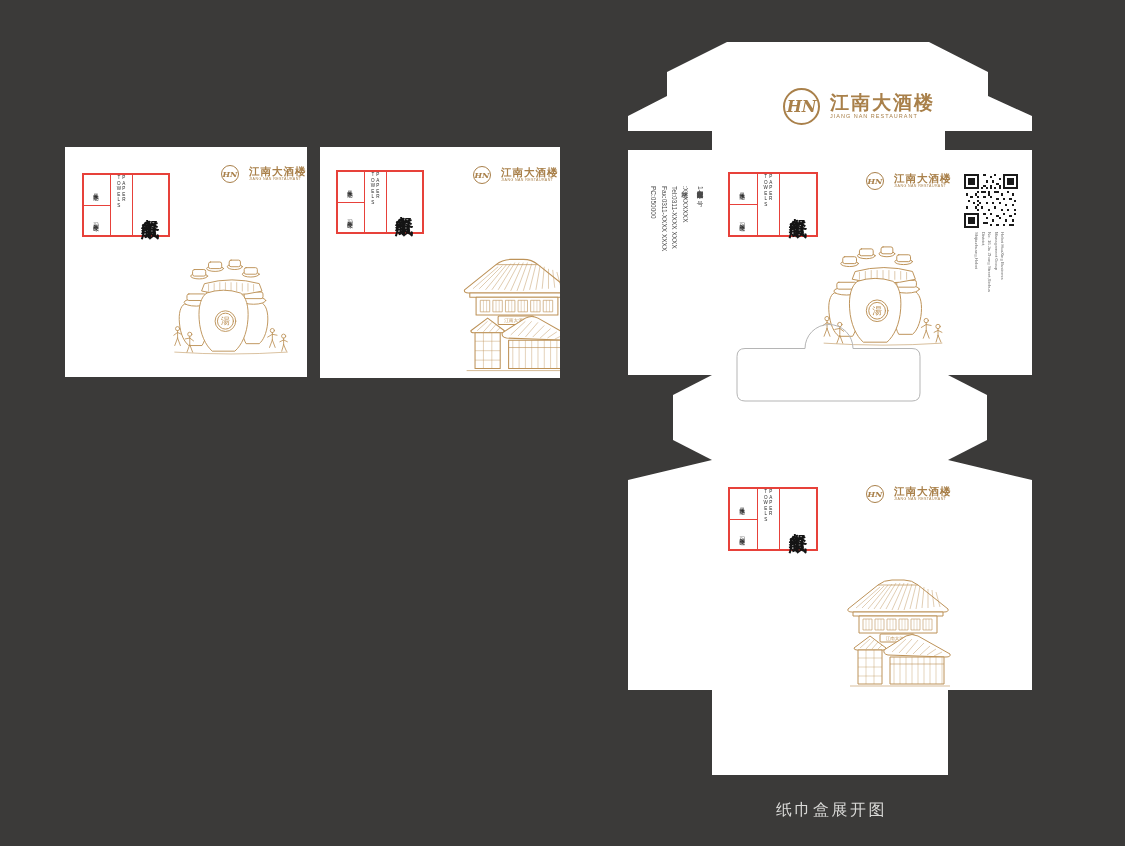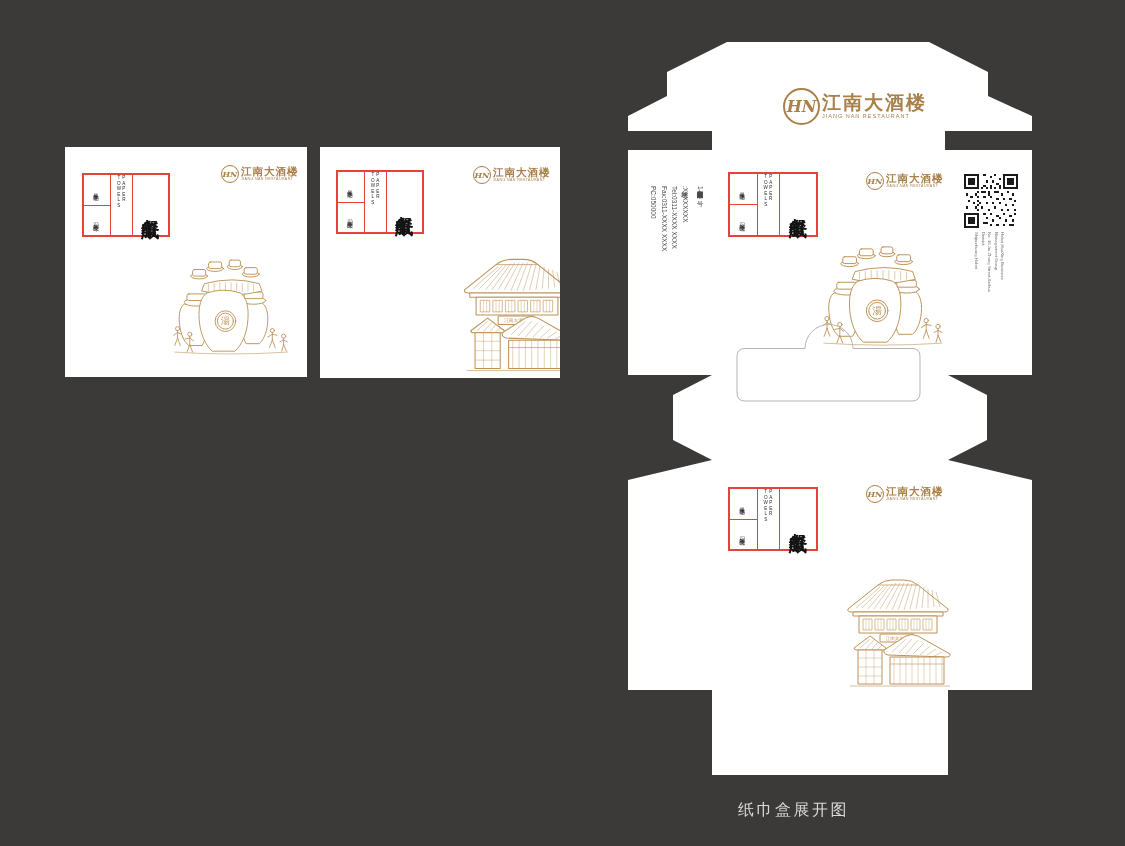--- a/index.html
+++ b/index.html
@@ -40,21 +40,21 @@
     font-size:5.5px;color:#2a2a2a;letter-spacing:.5px;box-sizing:border-box;}
   .tl-cell + .tl-cell{border-top:1.5px solid #e7413a;}
   .tl-col2{flex:0 0 26%;border-right:1.5px solid #e7413a;
     writing-mode:vertical-rl;text-orientation:upright;
     font-size:4.6px;letter-spacing:.6px;color:#2a2a2a;}
   .tl-col3{flex:1;writing-mode:vertical-rl;text-orientation:upright;
     font-family:"DejaVu Serif",serif;font-size:18px;font-weight:600;
     color:#141414;letter-spacing:1px;line-height:1;}
 
   
-  .logo{position:absolute;display:flex;align-items:center;gap:2px;color:#a9804a;}
+  .logo{position:absolute;display:flex;align-items:center;gap:10px;color:#a9804a;}
   .logo-circle{flex:0 0 auto;border:1.5px solid #a9804a;border-radius:50%;
     display:flex;align-items:center;justify-content:center;
     font-family:"DejaVu Serif",serif;font-weight:bold;font-style:italic;}
   .logo-text{display:flex;flex-direction:column;line-height:1;}
   .logo-cn{font-family:"DejaVu Serif",serif;font-weight:bold;white-space:nowrap;}
   .logo-en{white-space:nowrap;letter-spacing:.4px;}
   .logo--sm .logo-circle{width:16px;height:16px;font-size:8px;}
   .logo--sm .logo-cn{font-size:10.5px;letter-spacing:1px;}
   .logo--sm .logo-en{font-size:3.6px;margin-top:1px;}
   .logo--lg .logo-circle{width:33px;height:33px;font-size:16px;border-width:2.5px;}
@@ -70,21 +70,21 @@
   #contact .c-line{margin:0;}
   #contact .c-addr{margin-block-end:5px;}
 
   
   #qr{left:964px;top:174px;width:54px;height:54px;}
   #qr-caption-wrap{left:961px;top:232px;width:44px;height:60px;}
   #qr-caption{position:absolute;left:-8px;top:8px;width:60px;height:44px;
     transform:rotate(90deg);font-size:4.3px;color:#6e6e6e;line-height:1.5;}
 
   
-  #caption{left:738px;top:800px;width:130px;
+  #caption{left:776px;top:800px;width:130px;
     font-size:16px;letter-spacing:2.5px;color:#d9d9d7;}
 
   svg.illu{position:absolute;}
   #defs-svg{position:absolute;width:0;height:0;}
 </style>
 </head>
 <body>
 
 <svg id="defs-svg" aria-hidden="true">
   <defs>

